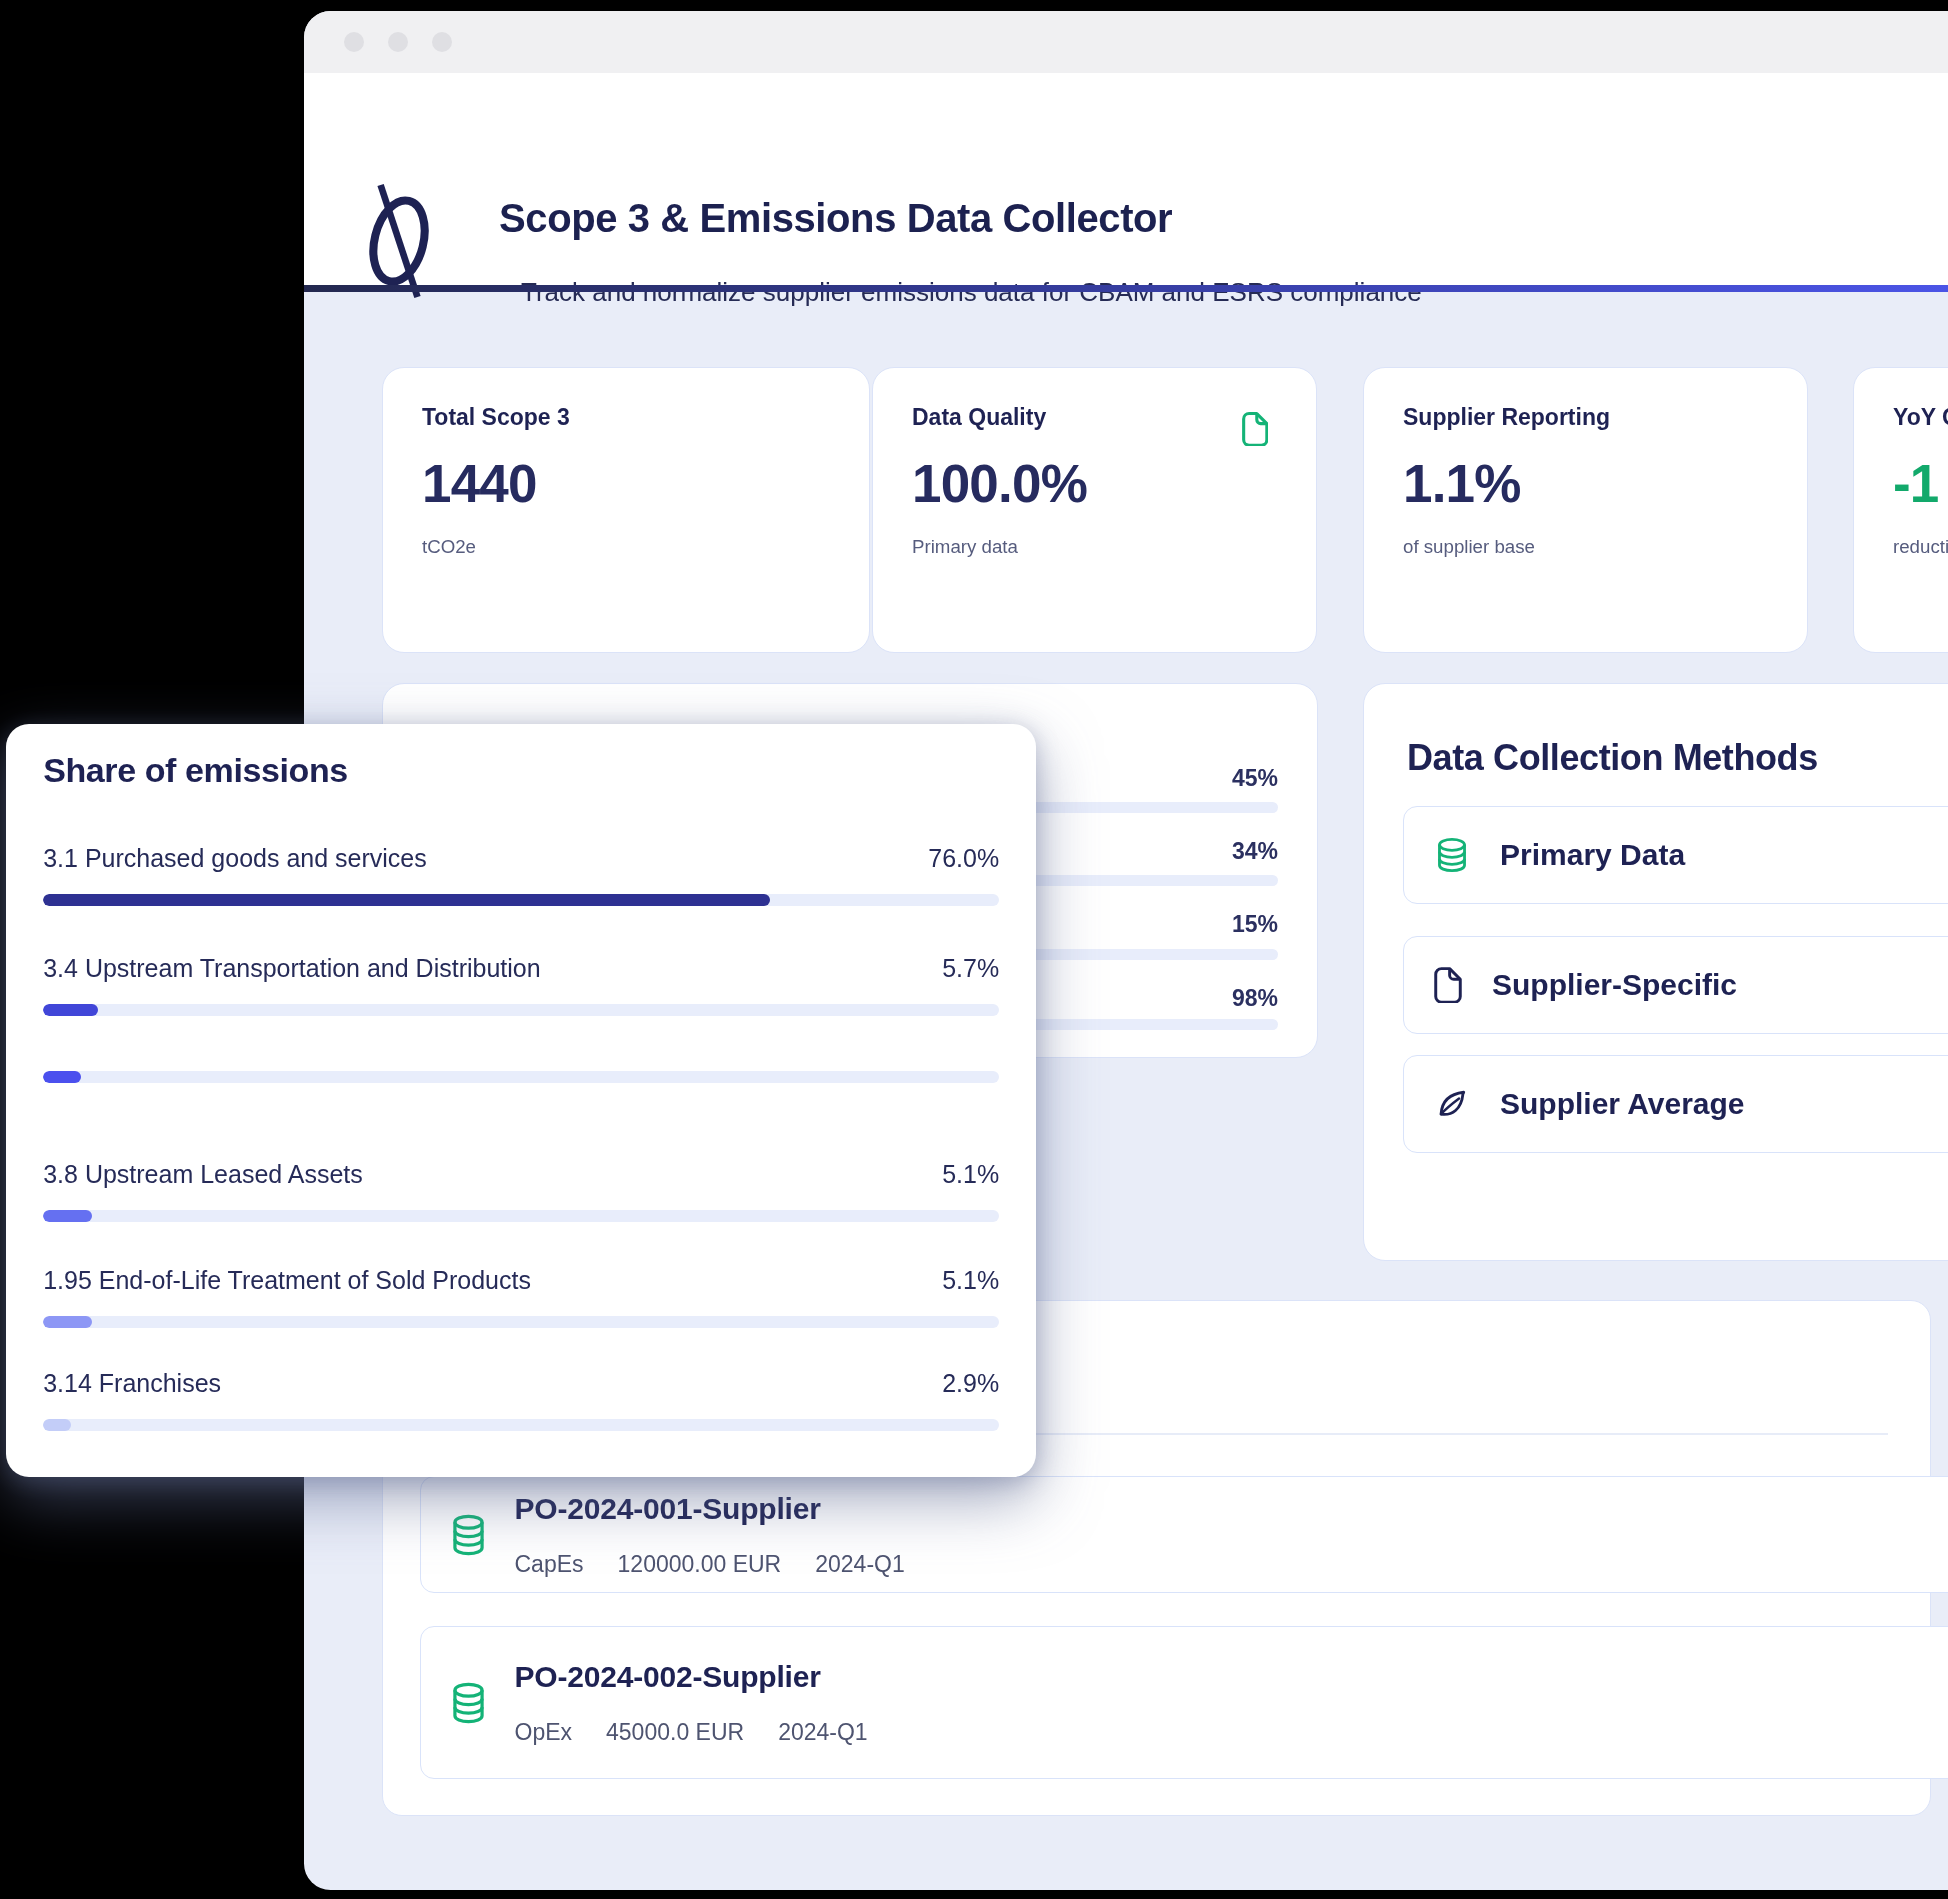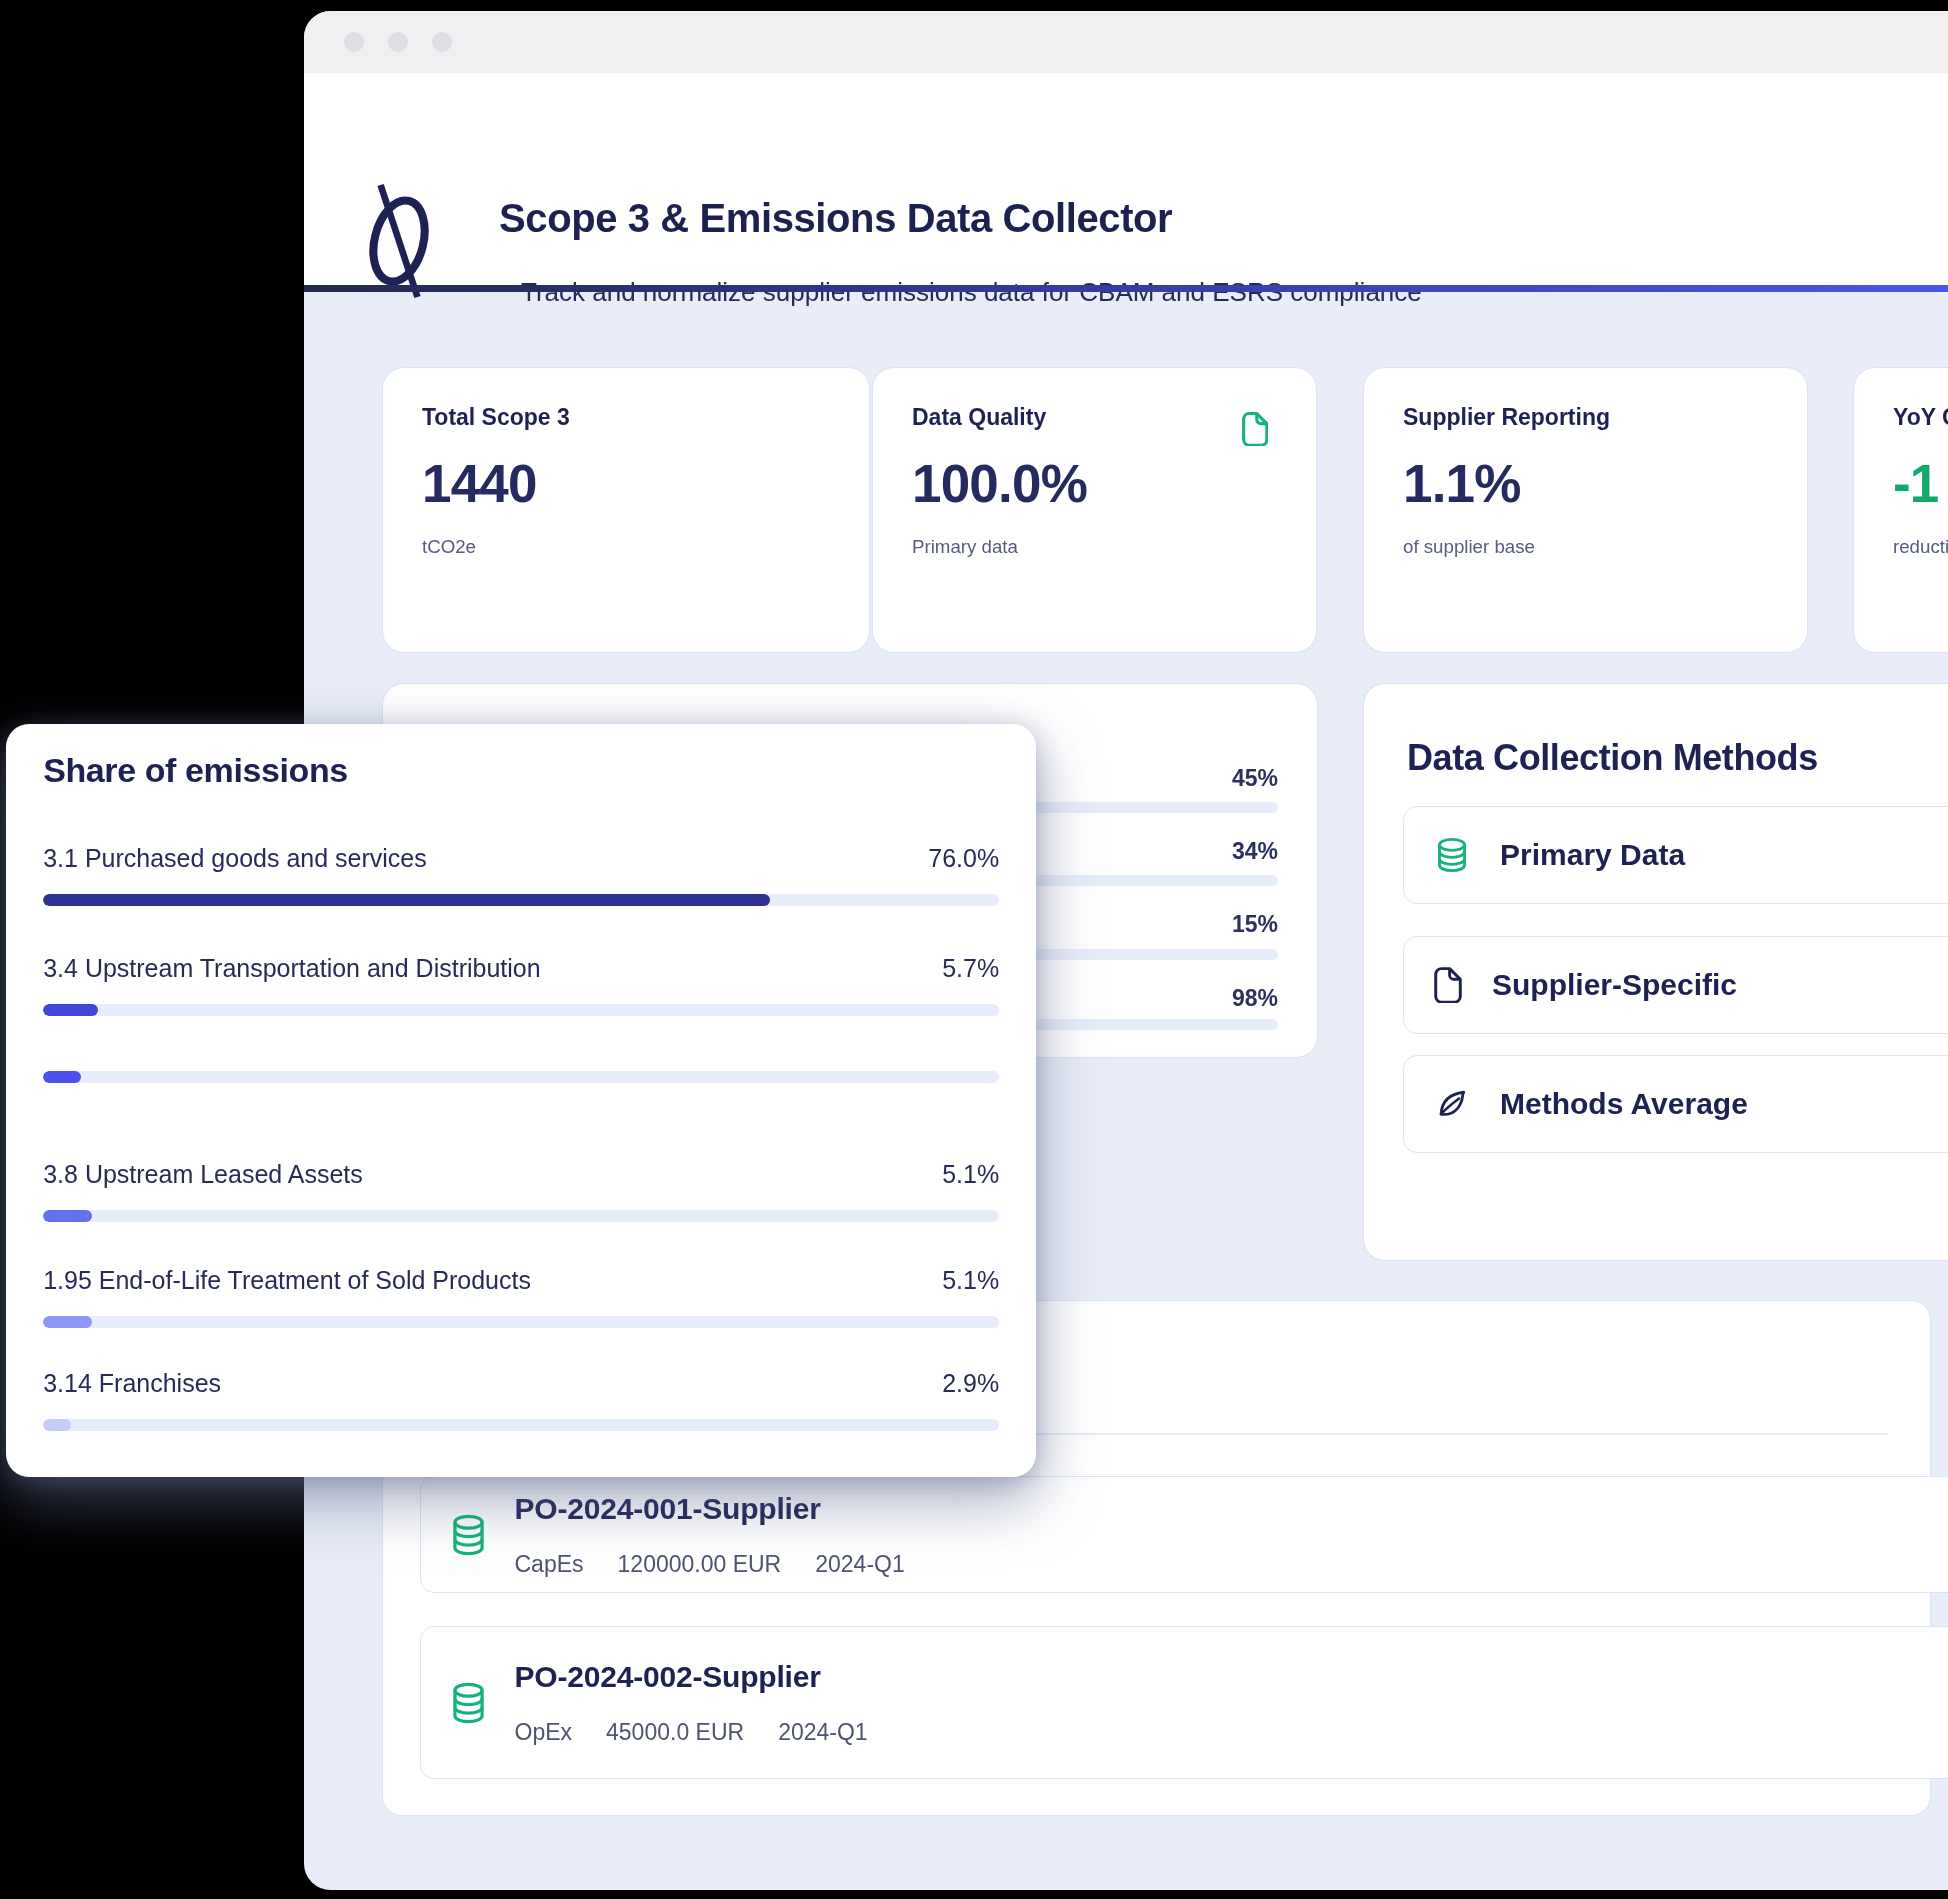--- a/index.html
+++ b/index.html
@@ -191,21 +191,21 @@
       <span class="m-label">Supplier-Specific</span>
     </div>
 
     <div class="method-row" style="top:371px;">
       <span>
         <svg width="36" height="36" viewBox="0 0 46 46">
           <path d="M38 8 C20 10 10 20 9 36 c14 2 26 -6 28 -26 z" fill="none" stroke="#1e2253" stroke-width="3.6" stroke-linejoin="round"></path>
           <path d="M9 36 C16 28 24 22 32 16" fill="none" stroke="#1e2253" stroke-width="3.2" stroke-linecap="round"></path>
         </svg>
       </span>
-      <span class="m-label">Methods Average</span>
+      <span class="m-label">Supplier Average</span>
     </div>
   </div>
 
   <div class="card po-card">
     <div class="po-divider"></div>
 
     <div class="po-row r0">
       <span>
         <svg width="39" height="44" viewBox="0 0 46 50">
           <ellipse cx="23" cy="10" rx="16" ry="7" fill="none" stroke="#14b377" stroke-width="3.8"></ellipse>

